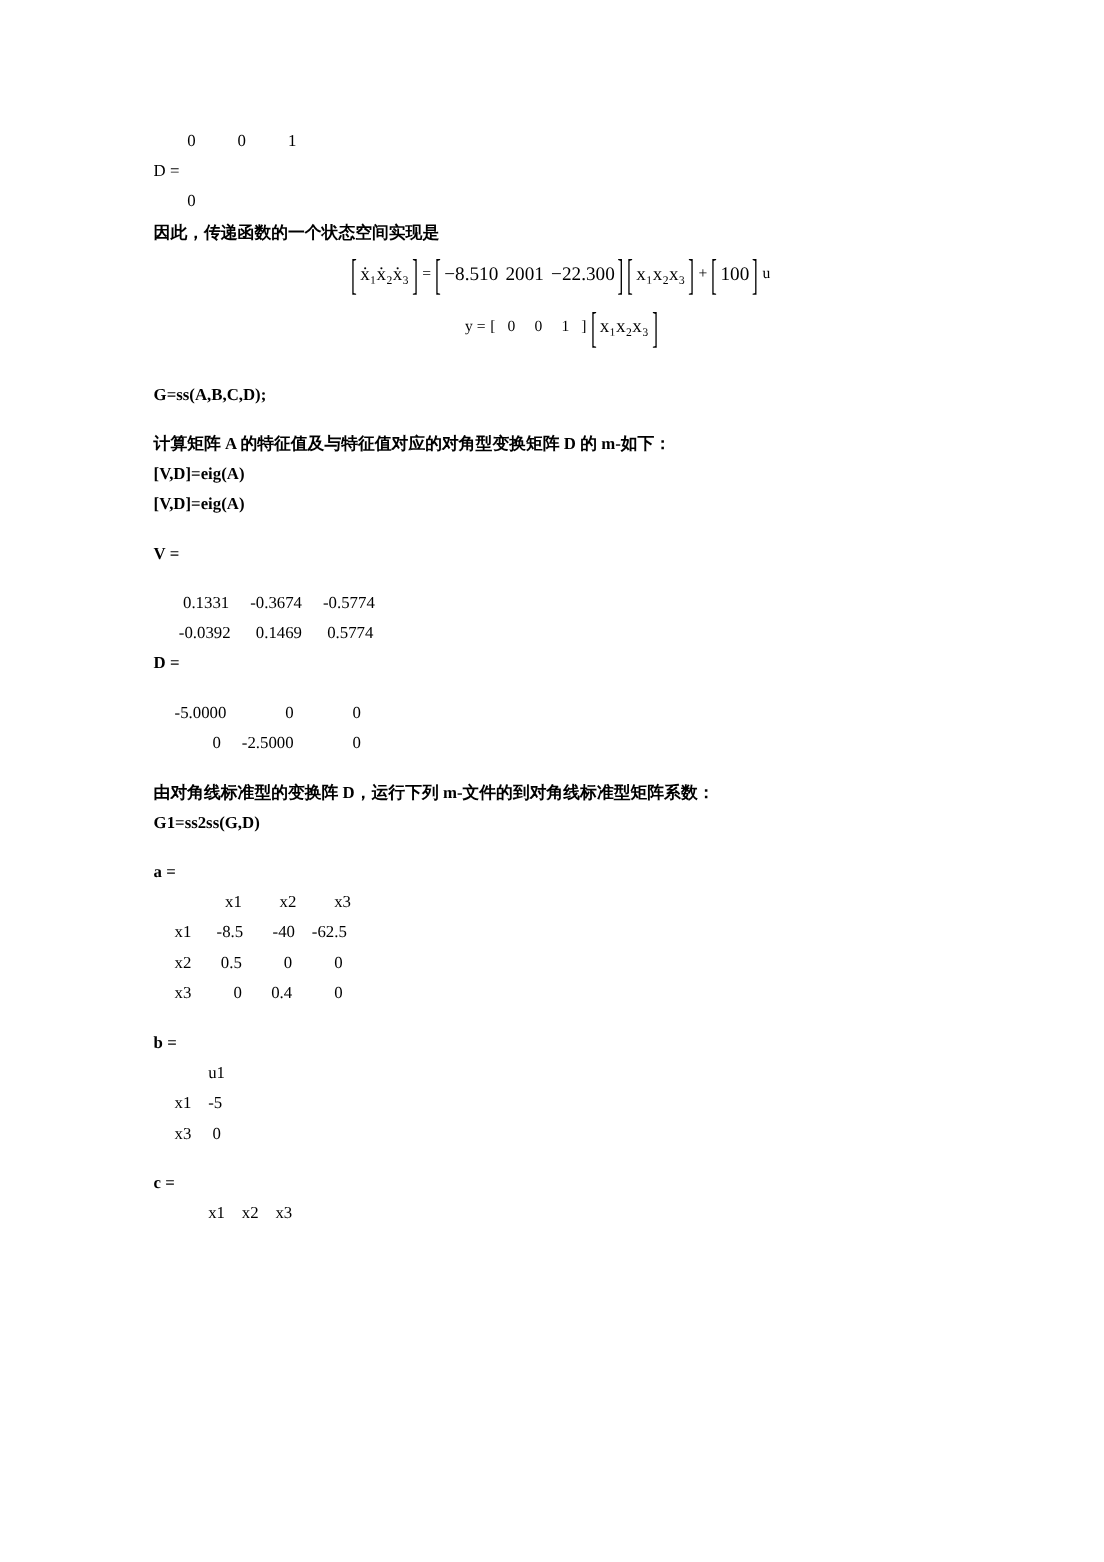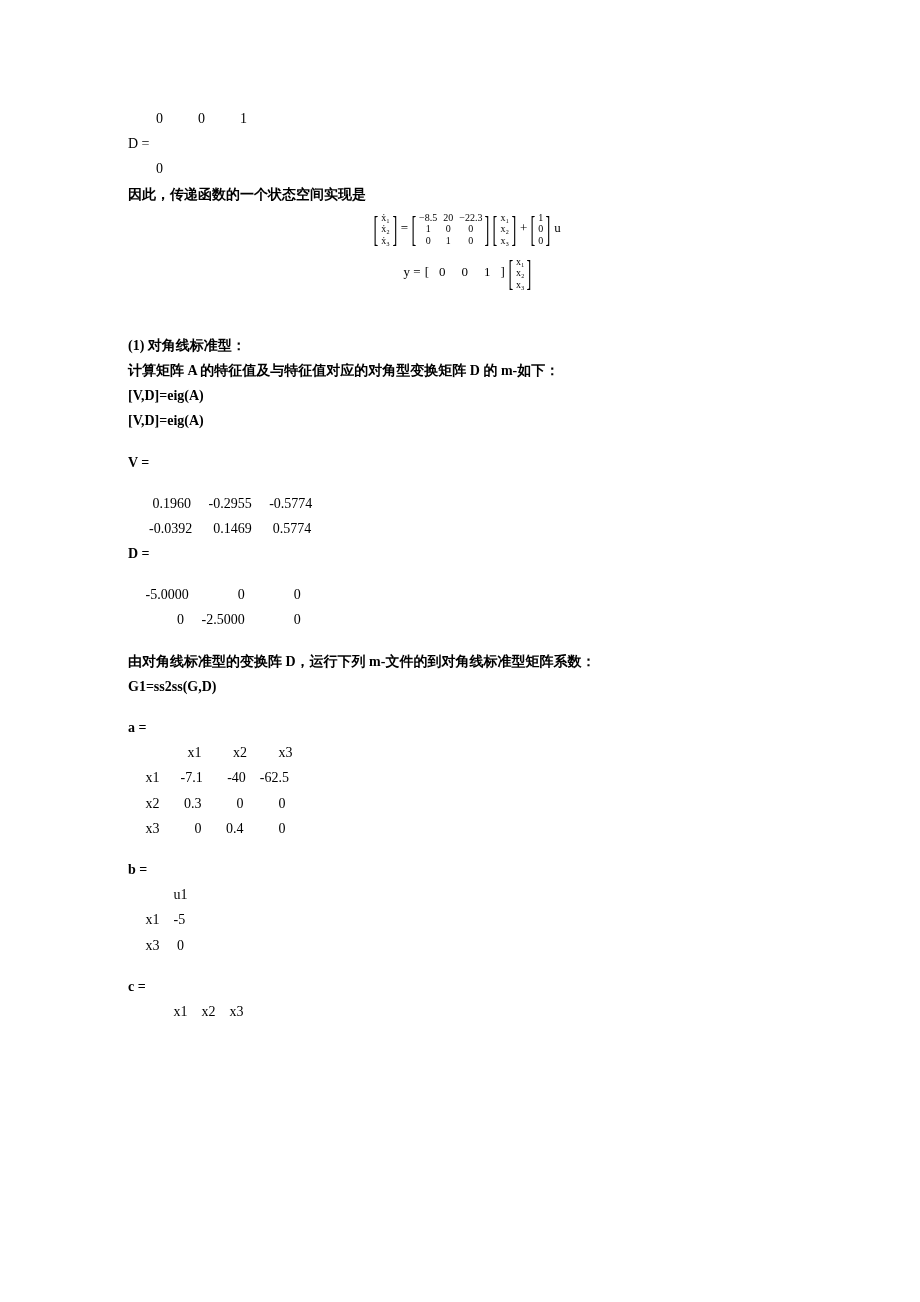--- a/index.html
+++ b/index.html
@@ -42,24 +42,24 @@
   }
   .bracket {
     display: inline-block;
     font-size: 36px;
     line-height: 36px;
     transform: scaleX(0.4);
     margin: 0 -4px;
   }
   .col {
     display: inline-flex;
-    flex-direction: column;
-    justify-content: center;
+    flex-direction: row;
+    justify-content: flex-end;
     align-items: center;
-    font-size: 10px;
+    font-size: 16px;
     line-height: 1.15;
     padding: 0 3px;
   }
   .col span {
     display: block;
   }
   .y-eq {
     margin-top: 8px;
   }
   .spacer-md { height: 16px; }
@@ -140,46 +140,46 @@
           <span>x₁</span>
           <span>x₂</span>
           <span>x₃</span>
         </span>
         <span class="bracket">]</span>
       </span>
     </div>
   </div>
 
   <div class="spacer-md"></div>
+  <div class="para"> G=ss(A,B,C,D);</div>
 
   <div class="spacer-md"></div>
-  <div class="para">(1)  对角线标准型：</div>
   <div class="para">计算矩阵 A 的特征值及与特征值对应的对角型变换矩阵 D 的 m-如下：</div>
   <div class="para"> [V,D]=eig(A)</div>
   <div class="para"> [V,D]=eig(A)</div>
 
   <div class="spacer-md"></div>
   <div class="para">V =</div>
   <div class="spacer-md"></div>
-  <div class="row">       0.1960     -0.2955     -0.5774</div>
+  <div class="row">       0.1331     -0.3674     -0.5774</div>
   <div class="row">      -0.0392      0.1469      0.5774</div>
   <div class="para">D =</div>
   <div class="spacer-md"></div>
   <div class="row">     -5.0000              0              0</div>
   <div class="row">              0     -2.5000              0</div>
 
   <div class="spacer-md"></div>
   <div class="para"> 由对角线标准型的变换阵 D，运行下列 m-文件的到对角线标准型矩阵系数：</div>
   <div class="para"> G1=ss2ss(G,D)</div>
 
   <div class="spacer-md"></div>
   <div class="para">a =</div>
   <div class="row">                 x1         x2         x3</div>
-  <div class="row">     x1      -7.1       -40    -62.5</div>
-  <div class="row">     x2       0.3          0          0</div>
+  <div class="row">     x1      -8.5       -40    -62.5</div>
+  <div class="row">     x2       0.5          0          0</div>
   <div class="row">     x3          0       0.4          0</div>
 
   <div class="spacer-md"></div>
   <div class="para">b =</div>
   <div class="row">             u1</div>
   <div class="row">     x1    -5</div>
   <div class="row">     x3     0</div>
 
   <div class="spacer-md"></div>
   <div class="para">c =</div>

